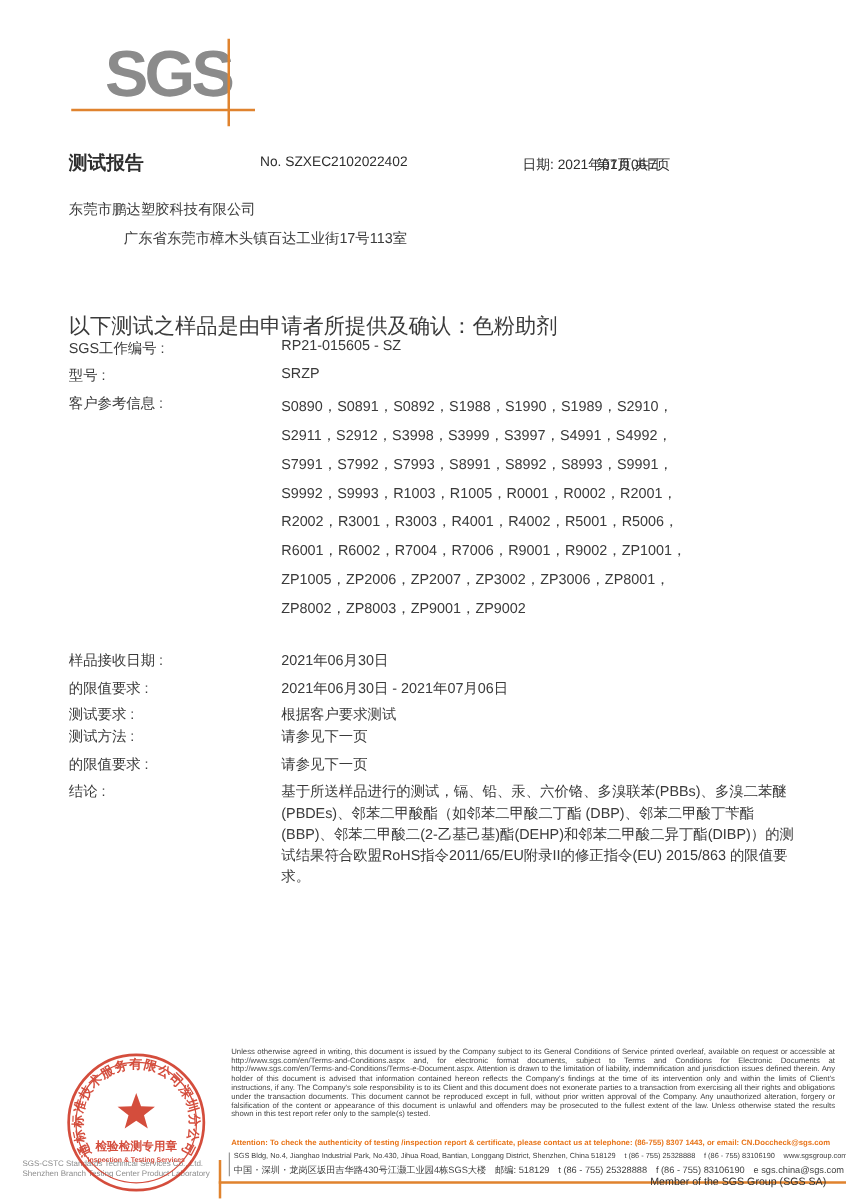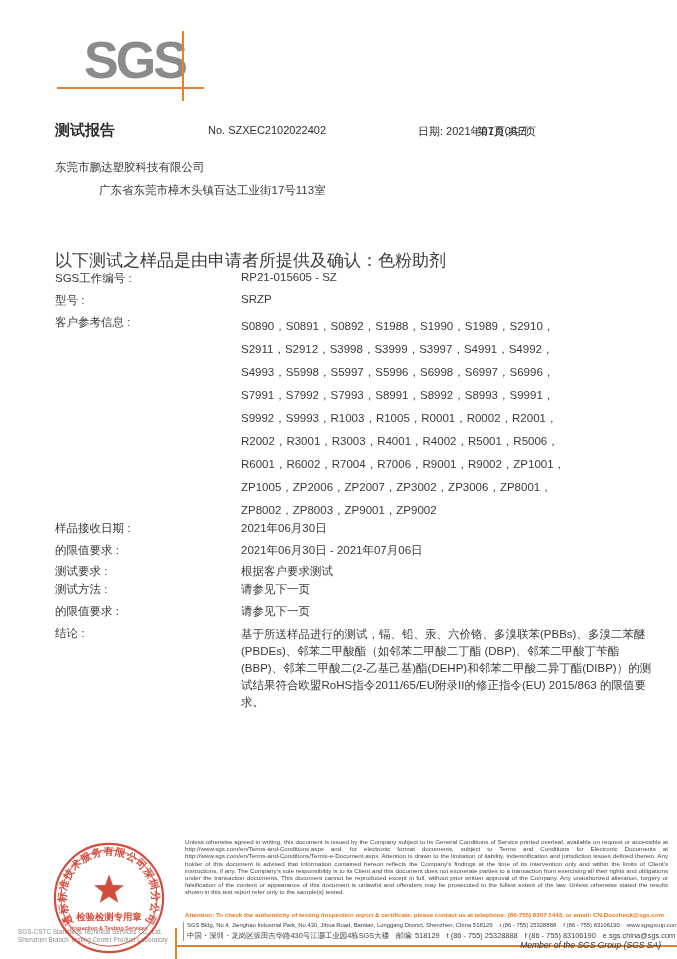--- a/index.html
+++ b/index.html
@@ -29,21 +29,21 @@
   .report-date{position:absolute;left:370px;top:3px;font-size:11px;color:#2e2e2e;margin-left:48px;}
   .report-page{position:absolute;left:477px;top:3px;font-size:11px;color:#2e2e2e;}
 
   
   .applicant-name{position:absolute;left:55px;top:160px;font-size:11.5px;}
   .applicant-addr{position:absolute;left:55px;top:183px;font-size:11.5px;margin-left:44px;}
 
   .sample-statement{position:absolute;left:55px;top:249px;font-size:17px;}
 
   
-  .row{position:absolute;left:55px;display:flex;font-size:11.5px;gap:16px;}
+  .row{position:absolute;left:55px;display:flex;font-size:11.5px;}
   .row .lbl{width:170px;flex:none;}
   .row .val{width:418px;}
   .refline{line-height:23px;white-space:nowrap;}
   .conclusion{line-height:17px;text-align:left;}
 
   
   .disclaimer{
     position:absolute;left:185px;top:838px;width:483px;
     font-size:6.2px;line-height:7.2px;color:#454545;text-align:justify;
   }
@@ -53,21 +53,21 @@
   }
   .addr-block{
     position:absolute;left:183px;top:922px;width:492px;
     border-left:1px solid #9a9a9a;padding-left:3px;
   }
   .addr-row{display:flex;align-items:baseline;gap:7px;white-space:nowrap;color:#3f3f3f;}
   .addr-row.en{font-size:5.9px;}
   .addr-row.cn{font-size:7.4px;margin-top:3px;}
   .foot-hline{position:absolute;left:175px;top:945px;width:502px;height:1.5px;background:#e0832e;}
   .foot-vline{position:absolute;left:175px;top:928px;width:1.5px;height:31px;background:#e0832e;}
-  .member-line{position:absolute;right:16px;top:940px;font-size:8.5px;color:#2e2e2e;font-style:italic;}
+  .member-line{position:absolute;right:16px;top:940px;font-size:8.5px;color:#2e2e2e;}
 
   .company-gray{
     position:absolute;left:18px;top:928px;width:165px;
     font-size:6.4px;line-height:7.6px;color:#8c8c8c;
   }
   .stamp{position:absolute;left:50px;top:841px;opacity:.9;}
 </style>
 </head>
 <body>
 
@@ -95,21 +95,20 @@
   </div>
   <div class="row" style="top:293px">
     <div class="lbl">型号 :</div>
     <div class="val">SRZP</div>
   </div>
   <div class="row" style="top:315px">
     <div class="lbl">客户参考信息 :</div>
     <div class="val">
       <div class="refline">S0890，S0891，S0892，S1988，S1990，S1989，S2910，</div>
       <div class="refline">S2911，S2912，S3998，S3999，S3997，S4991，S4992，</div>
-      <div class="refline">S4993，S5998，S5997，S5996，S6998，S6997，S6996，</div>
       <div class="refline">S7991，S7992，S7993，S8991，S8992，S8993，S9991，</div>
       <div class="refline">S9992，S9993，R1003，R1005，R0001，R0002，R2001，</div>
       <div class="refline">R2002，R3001，R3003，R4001，R4002，R5001，R5006，</div>
       <div class="refline">R6001，R6002，R7004，R7006，R9001，R9002，ZP1001，</div>
       <div class="refline">ZP1005，ZP2006，ZP2007，ZP3002，ZP3006，ZP8001，</div>
       <div class="refline">ZP8002，ZP8003，ZP9001，ZP9002</div>
     </div>
   </div>
   <div class="row" style="top:521px">
     <div class="lbl">样品接收日期 :</div>

